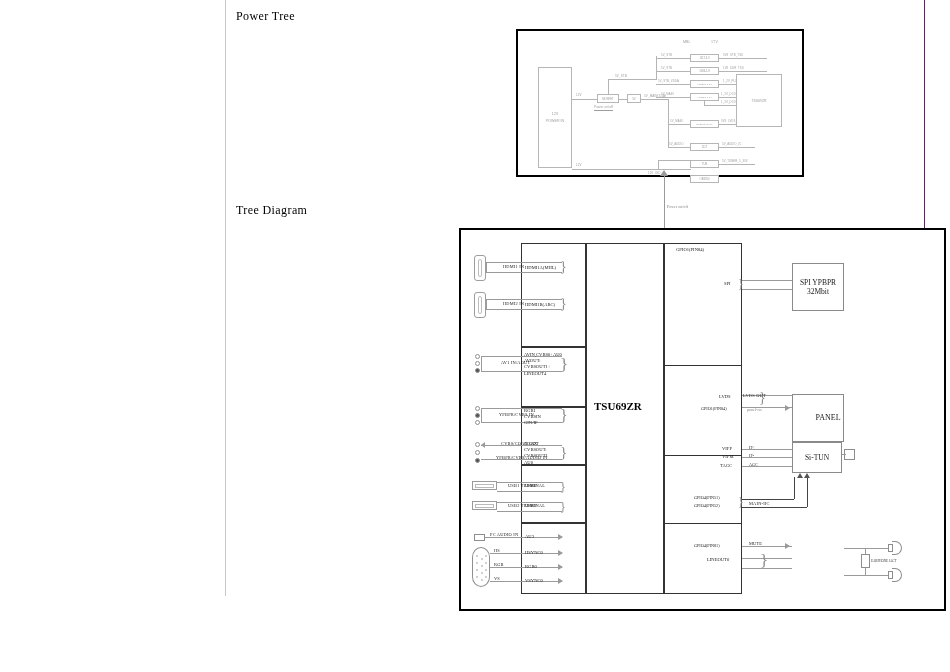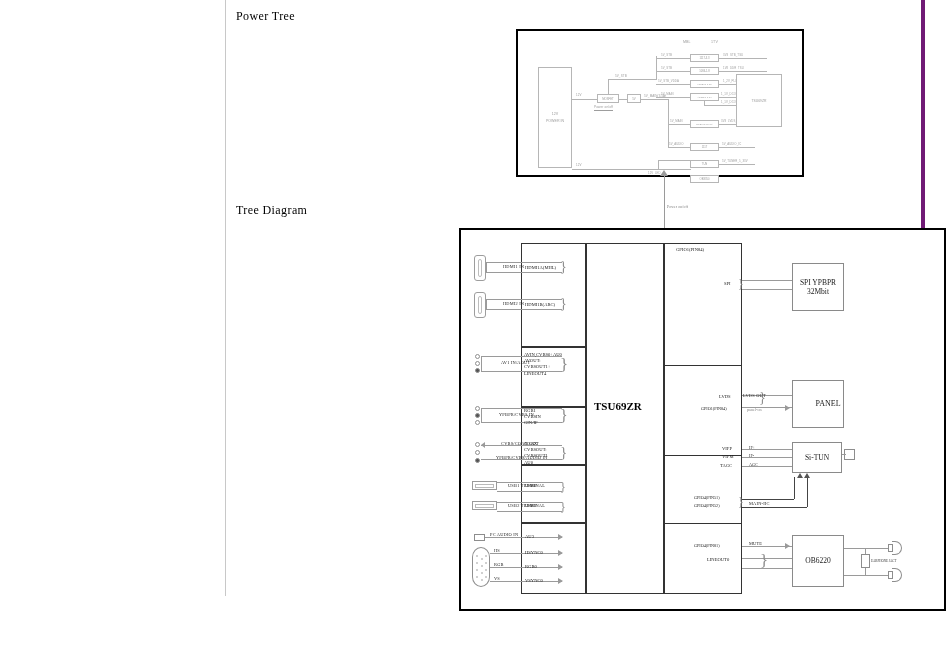--- a/index.html
+++ b/index.html
@@ -1,17 +1,17 @@
 <!DOCTYPE html>
 <html><head>
 <meta charset="utf-8">
 <style>
   html,body{margin:0;padding:0;background:#ffffff;}
   body{width:950px;height:672px;font-family:"Liberation Serif",serif;color:#000;overflow:hidden;}
-  .page{position:absolute;left:225px;top:0;width:700px;height:596px;border-left:1px solid #c8c8c8;border-right:4px solid #701a75;box-sizing:border-box;background:#fff;}
+  .page{position:absolute;left:225px;top:0;width:700px;height:596px;border-left:1px solid #c8c8c8;border-right:1px solid #701a75;box-sizing:border-box;background:#fff;}
 
   
   .sect-title{position:absolute;font-family:"Liberation Serif",serif;font-size:11.5px;letter-spacing:.4px;color:#000;white-space:nowrap;}
 
   
   .pt-frame{position:absolute;left:290px;top:29px;width:288px;height:148px;border:2px solid #000;background:#fff;box-sizing:border-box;}
   .pt-inner{position:absolute;left:0;top:0;width:100%;height:100%;}
 
   
   .tbox{position:absolute;border:1px solid #b6b6b6;background:#fff;box-sizing:border-box;display:flex;align-items:center;justify-content:center;text-align:center;color:#9a9a9a;font-family:"Liberation Sans",sans-serif;overflow:hidden;}
@@ -294,21 +294,21 @@
 
     <div class="bbox" style="left:331px;top:33px;width:52px;height:48px;">
       <span>SPI YPBPR</span>
       <span>32Mbit</span>
     </div>
     <div class="wire h" style="left:281px;top:50px;width:50px;"></div>
     <div class="wire h" style="left:281px;top:59px;width:50px;"></div>
     <div class="bracket" style="left:277px;top:48px;font-size:12px;">}</div>
     <div class="pin" style="left:263px;top:51px;">SPI</div>
 
-    <div class="bbox" style="left:331px;top:150px;width:52px;height:48px;font-size:8px;padding-left:20px;">PANEL</div>
+    <div class="bbox" style="left:331px;top:164px;width:52px;height:48px;font-size:8px;padding-left:20px;">PANEL</div>
     <div class="wire h" style="left:281px;top:165px;width:50px;"></div>
     <div class="wire h" style="left:281px;top:177px;width:50px;"></div>
     <div class="bracket" style="left:298px;top:161px;font-size:14px;">}</div>
     <div class="pin" style="left:258px;top:164px;">LVDS</div>
     <div class="conn-lbl" style="left:282px;top:163px;">LVDS OUT</div>
     <div class="pin" style="left:240px;top:176px;font-size:4.2px;">GPIO1(PIN84)</div>
     <div class="sig" style="left:286px;top:177px;color:#888;">panel-on</div>
     <div class="arrowhead" style="left:324px;top:175px;border-top:3px solid transparent;border-bottom:3px solid transparent;border-left:5px solid #9a9a9a;"></div>
 
     <div class="bbox" style="left:331px;top:212px;width:50px;height:31px;font-size:7.5px;">Si-TUN</div>
@@ -329,21 +329,20 @@
     <div class="wireblk v" style="left:333px;top:247px;height:22px;background:#444;"></div>
     <div class="wireblk h" style="left:281px;top:277px;width:65px;background:#444;"></div>
     <div class="wireblk v" style="left:346px;top:247px;height:30px;background:#444;"></div>
     <div class="arrowhead" style="left:336px;top:243px;border-left:3px solid transparent;border-right:3px solid transparent;border-bottom:5px solid #555;"></div>
     <div class="arrowhead" style="left:343px;top:243px;border-left:3px solid transparent;border-right:3px solid transparent;border-bottom:5px solid #555;"></div>
     <div class="pin" style="left:233px;top:265px;font-size:4.2px;">GPIO4(PIN51)</div>
     <div class="pin" style="left:233px;top:273px;font-size:4.2px;">GPIO4(PIN52)</div>
     <div class="conn-lbl" style="left:288px;top:271px;">MAIN-IIC</div>
     <div class="bracket" style="left:277px;top:266px;font-size:12px;">}</div>
 
-    <div class="bbox" style="left:331px;top:305px;width:52px;height:52px;font-size:7.5px;">OB6220</div>
     <div class="wire h" style="left:281px;top:316px;width:50px;"></div>
     <div class="arrowhead" style="left:324px;top:313px;border-top:3px solid transparent;border-bottom:3px solid transparent;border-left:5px solid #9a9a9a;"></div>
     <div class="pin" style="left:233px;top:313px;font-size:4.2px;">GPIO4(PIN81)</div>
     <div class="conn-lbl" style="left:288px;top:311px;">MUTE</div>
 
     <div class="wire h" style="left:281px;top:328px;width:50px;"></div>
     <div class="wire h" style="left:281px;top:338px;width:50px;"></div>
     <div class="bracket" style="left:299px;top:322px;font-size:17px;">}</div>
     <div class="pin" style="left:246px;top:327px;">LINEOUT0</div>
 

